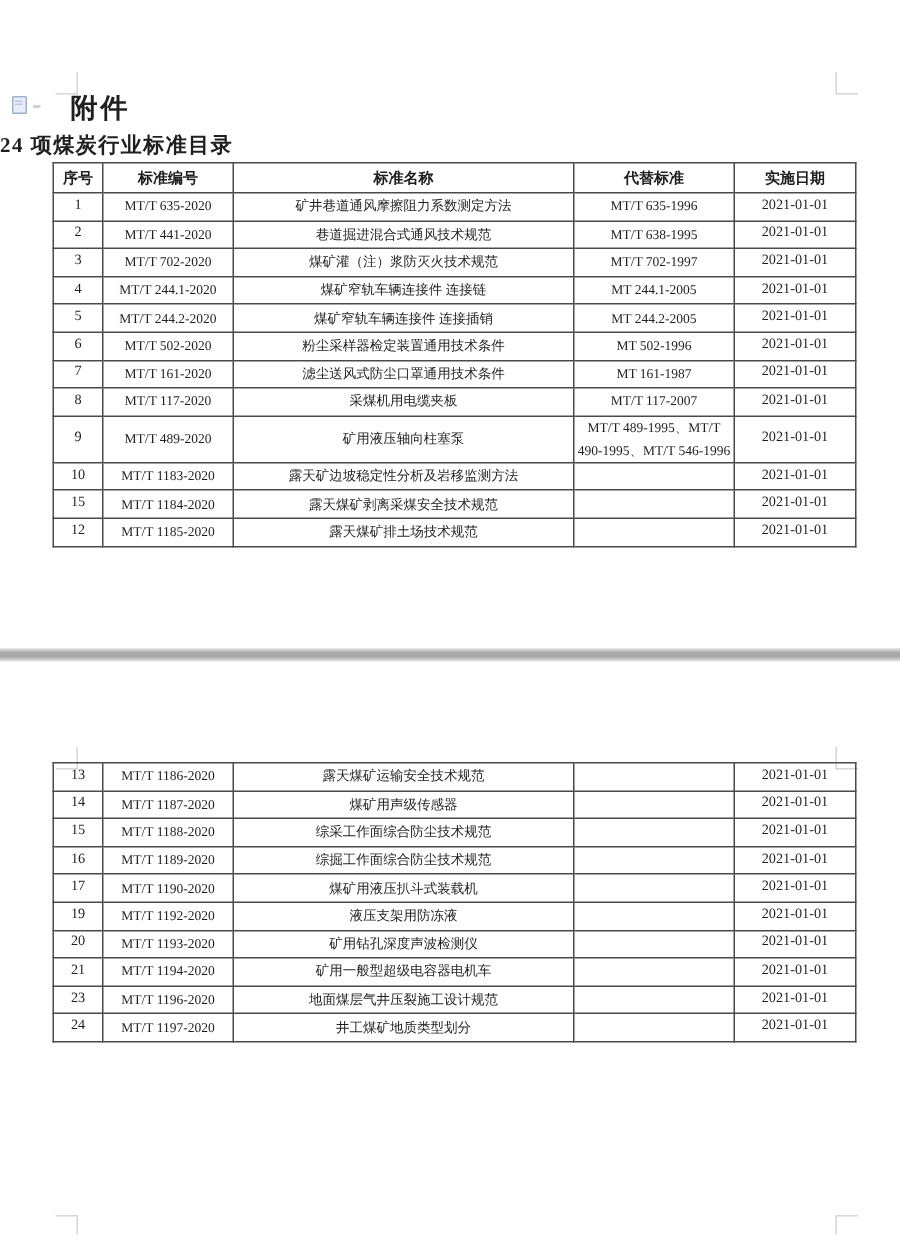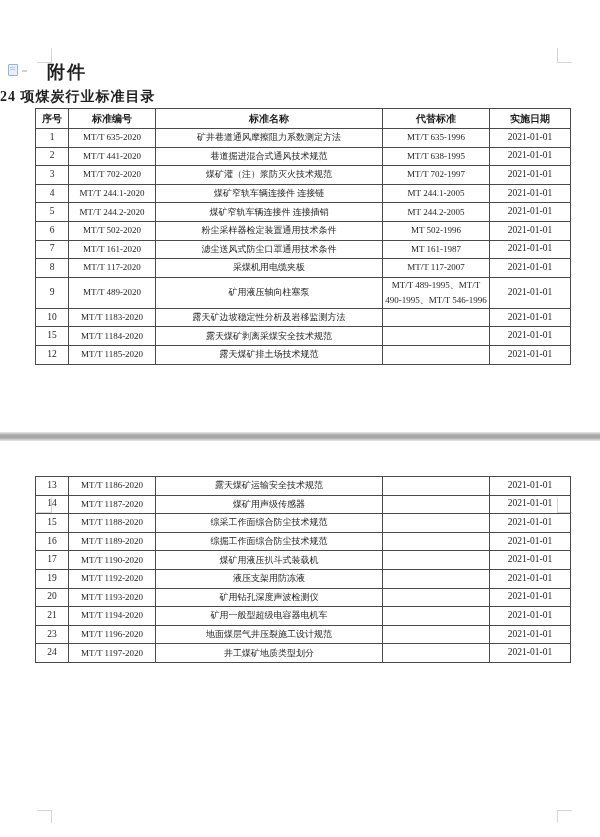--- a/index.html
+++ b/index.html
@@ -35,21 +35,21 @@
     background:#b9c9de; box-shadow:0 2px 0 #b9c9de;
   }
   .icon-dash { position:absolute; left:22px; top:70px; width:5px; height:2px; background:#c7d2e0; }
 
   .attachment { position:absolute; left:47px; top:60px; font-size:18px; font-weight:bold; letter-spacing:2px; }
   .doc-title  { position:absolute; left:0; top:88px; width:600px; 
                 font-size:14px; font-weight:bold; letter-spacing:1px; }
 
   table.std { position:absolute; left:35px; width:535px; border-collapse:collapse; table-layout:fixed; }
   #table1 { top:108px;padding-left:12px; }
-  #table2 { top:476px; }
+  #table2 { top:508px; }
   th, td { border:1px solid #4a4a4a; text-align:center; vertical-align:middle;
            padding:0 2px; overflow:hidden; }
   th { font-size:10px; font-weight:bold; height:19px; }
   td { font-size:9px; height:17.6px; line-height:1.25; }
   td.c-no, td.c-date { font-size:9.5px; font-family:"Liberation Serif","DejaVu Serif",serif; }
   td.c-rep { line-height:15px; }
 </style>
 </head>
 <body>
 

